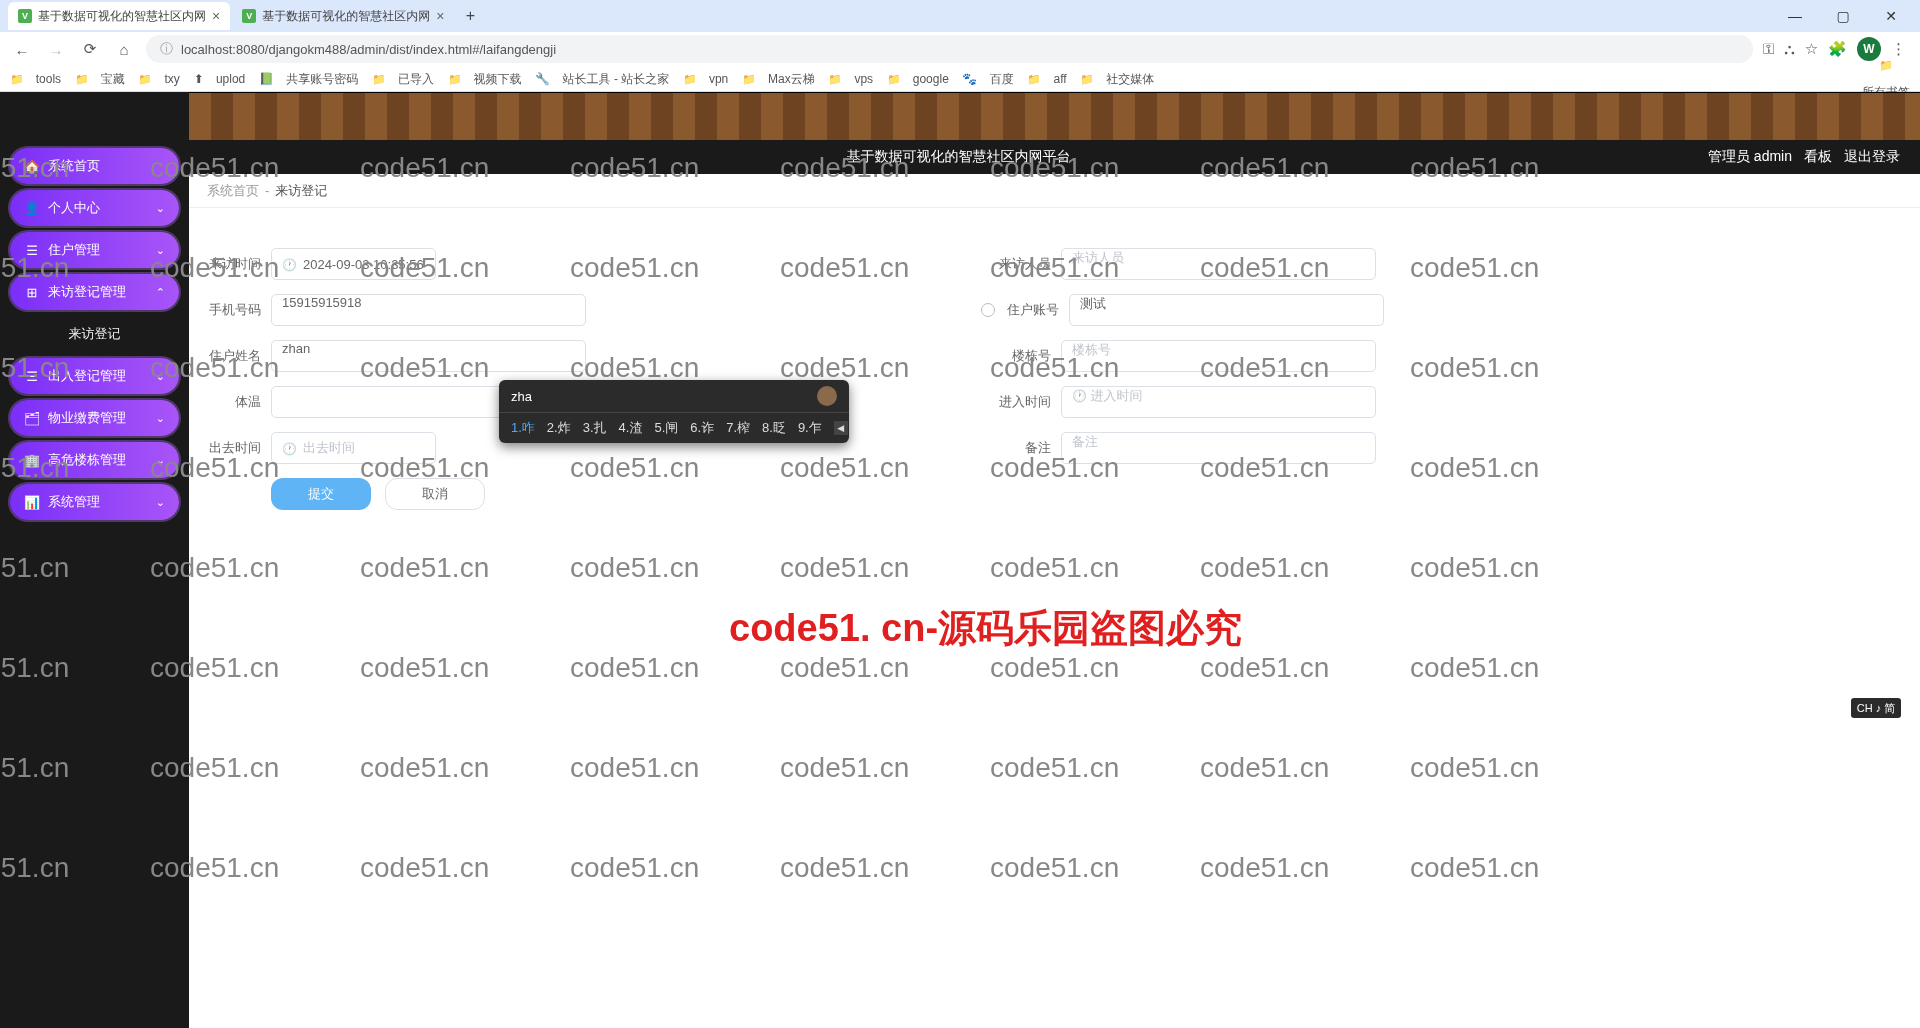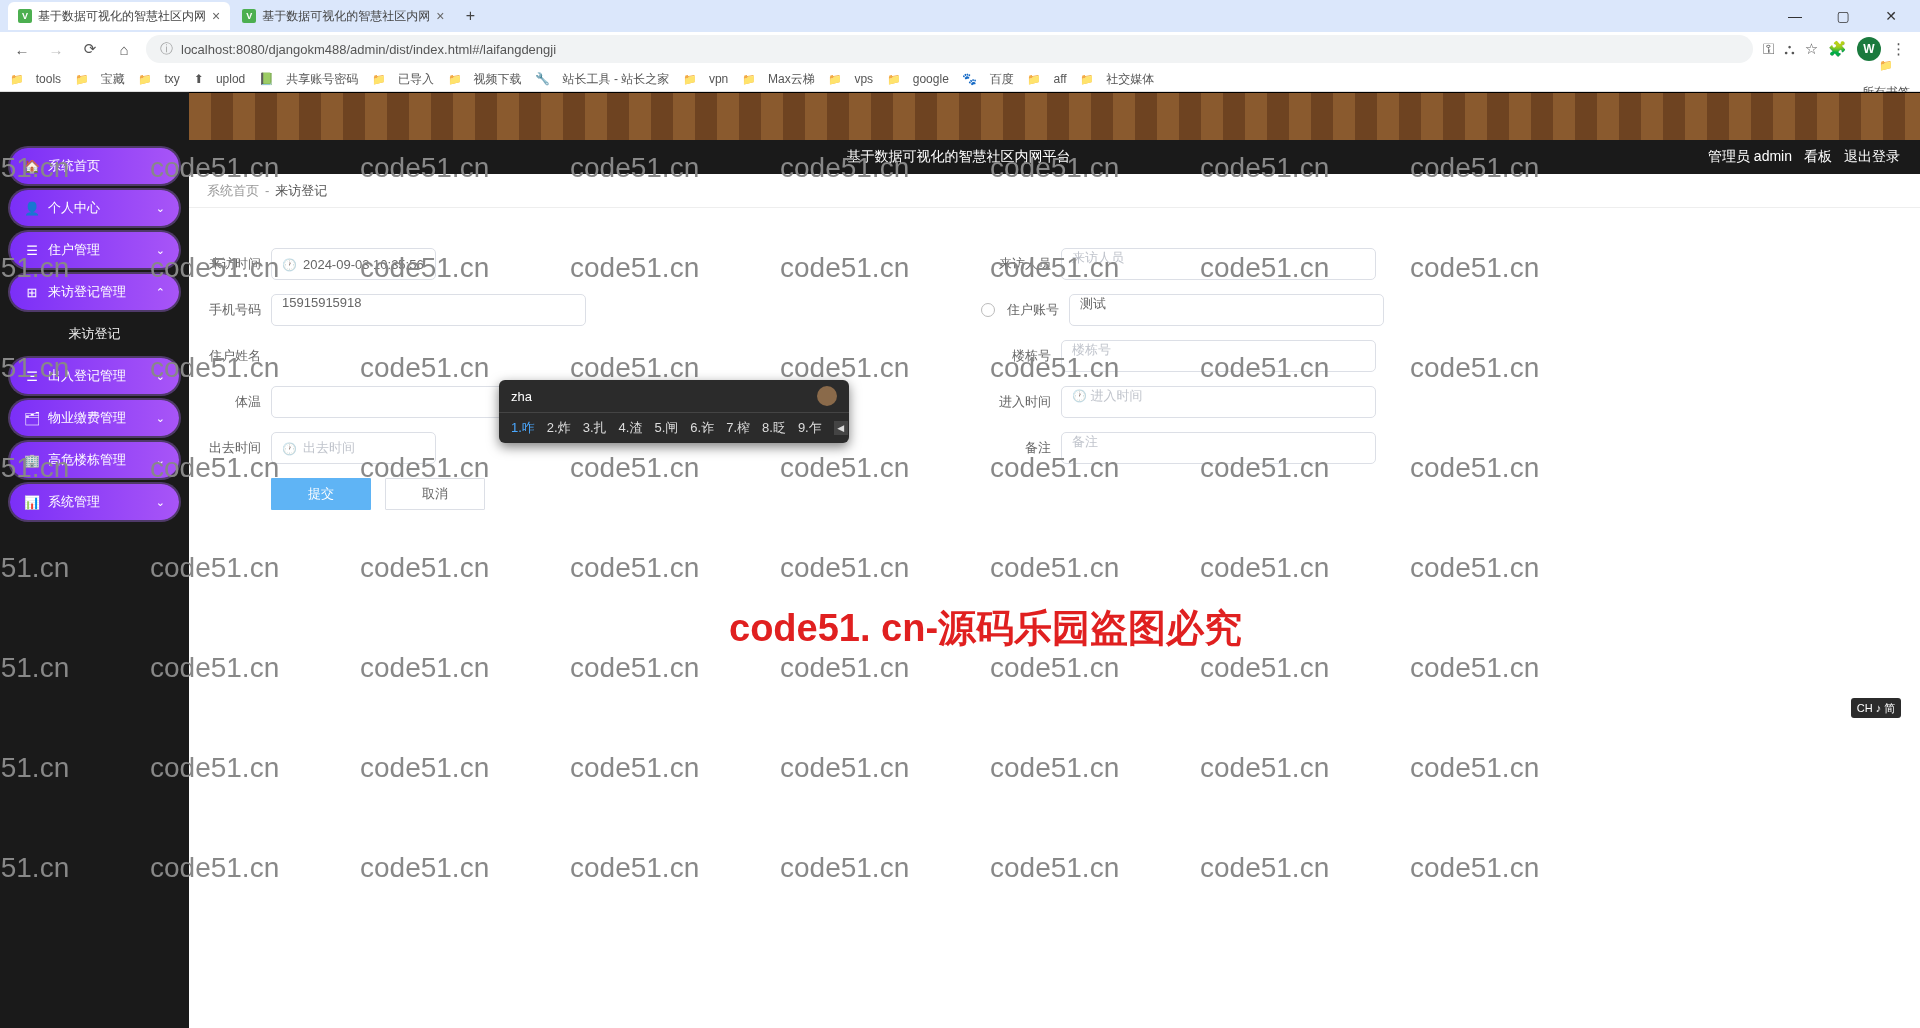--- a/index.html
+++ b/index.html
@@ -50,21 +50,21 @@
 .form-col.left { width: 620px; }
 .form-col.right { margin-left: 170px; width: 620px; }
 .f-label { width: 80px; text-align: right; padding-right: 10px; font-size: 13px; color: #666; }
 .f-input { height: 32px; border: 1px solid #dcdfe6; border-radius: 5px; padding: 0 10px; font-size: 13px; color: #666; background: #fff; }
 .f-input.w-date { width: 165px; display: flex; align-items: center; gap: 6px; }
 .f-input.w-med { width: 315px; }
 .f-input.placeholder { color: #c0c4cc; }
 .f-radio { width: 14px; height: 14px; border-radius: 50%; border: 1px solid #bbb; margin-right: 8px; display: inline-block; position: relative; }
 
 .btns { display: flex; gap: 14px; margin-left: 80px; margin-top: 10px; }
-.btn { width: 100px; height: 32px; border-radius: 1px; display: flex; align-items: center; justify-content: center; font-size: 13px; cursor: pointer; }
+.btn { width: 100px; height: 32px; border-radius: 12px; display: flex; align-items: center; justify-content: center; font-size: 13px; cursor: pointer; }
 .btn-primary { background: #5fb4f5; color: #fff; }
 .btn-default { background: #fff; border: 1px solid #dcdfe6; color: #666; }
 
 
 .ime { position: absolute; left: 310px; top: 172px; width: 350px; background: #2b2b2b; border-radius: 6px; color: #ddd; font-size: 13px; overflow: hidden; box-shadow: 0 4px 12px rgba(0,0,0,0.5); z-index: 10; }
 .ime-head { padding: 6px 12px; display: flex; align-items: center; border-bottom: 1px solid #444; }
 .ime-input-text { color: #fff; }
 .ime-cat { margin-left: auto; width: 20px; height: 20px; border-radius: 50%; background: #8a6a4a; }
 .ime-cands { padding: 6px 12px; display: flex; gap: 12px; align-items: center; }
 .ime-cands .c { white-space: nowrap; }
@@ -259,20 +259,21 @@
         </div>
         <div class="form-col right">
           <span class="f-radio"></span>
           <div class="f-label" style="width:66px">住户账号</div>
           <div class="f-input w-med">测试</div>
         </div>
       </div>
       <div class="form-row">
         <div class="form-col left">
           <div class="f-label">住户姓名</div>
+          <div class="f-input w-med">zhan</div>
         </div>
         <div class="form-col right">
           <div class="f-label">楼栋号</div>
           <div class="f-input w-med placeholder">楼栋号</div>
         </div>
       </div>
       <div class="form-row">
         <div class="form-col left">
           <div class="f-label">体温</div>
           <div class="f-input w-med placeholder"></div>

